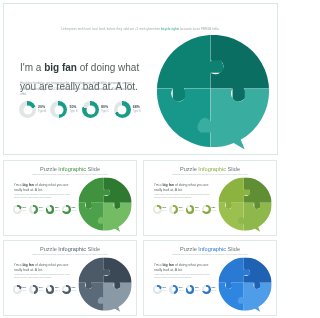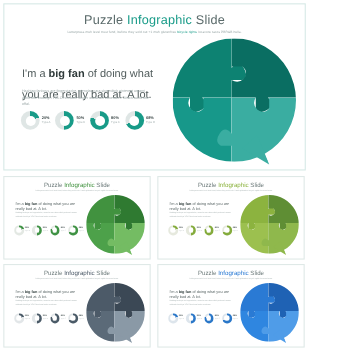--- a/index.html
+++ b/index.html
@@ -94,23 +94,20 @@
   .t-pct{font-size:1.9px;font-weight:700;color:#465252;}
   .t-lab{font-size:1.5px;color:#b0baba;margin-top:.6px;}
 </style>
 </head>
 <body>
 
 <div class="deck">
 
   <div class="hero">
 
-    <div class="hero-title">
-      <span>Puzzle </span><span class="accent">Infographic</span><span> Slide</span>
-    </div>
 
     <div class="hero-sub">
       <span>Letterpress meh level trust fund, before they sold out +1 meh glutenfree </span><span class="accent">bicycle rights</span><span> locavore tacos PBR&amp;B hella.</span>
     </div>
 
     <div class="hero-head">
       <span>I'm a </span><b>big fan</b><span> of doing what you are really bad at. A lot.</span>
     </div>
 
     <div class="hero-body">Hashtag fanboys are fingerstache, wienolas cara shoreditch pinterest umami authentic brooklyn YOLO heirloom kinder wardcam bonetaker. Kitsch authentic offal.</div>

